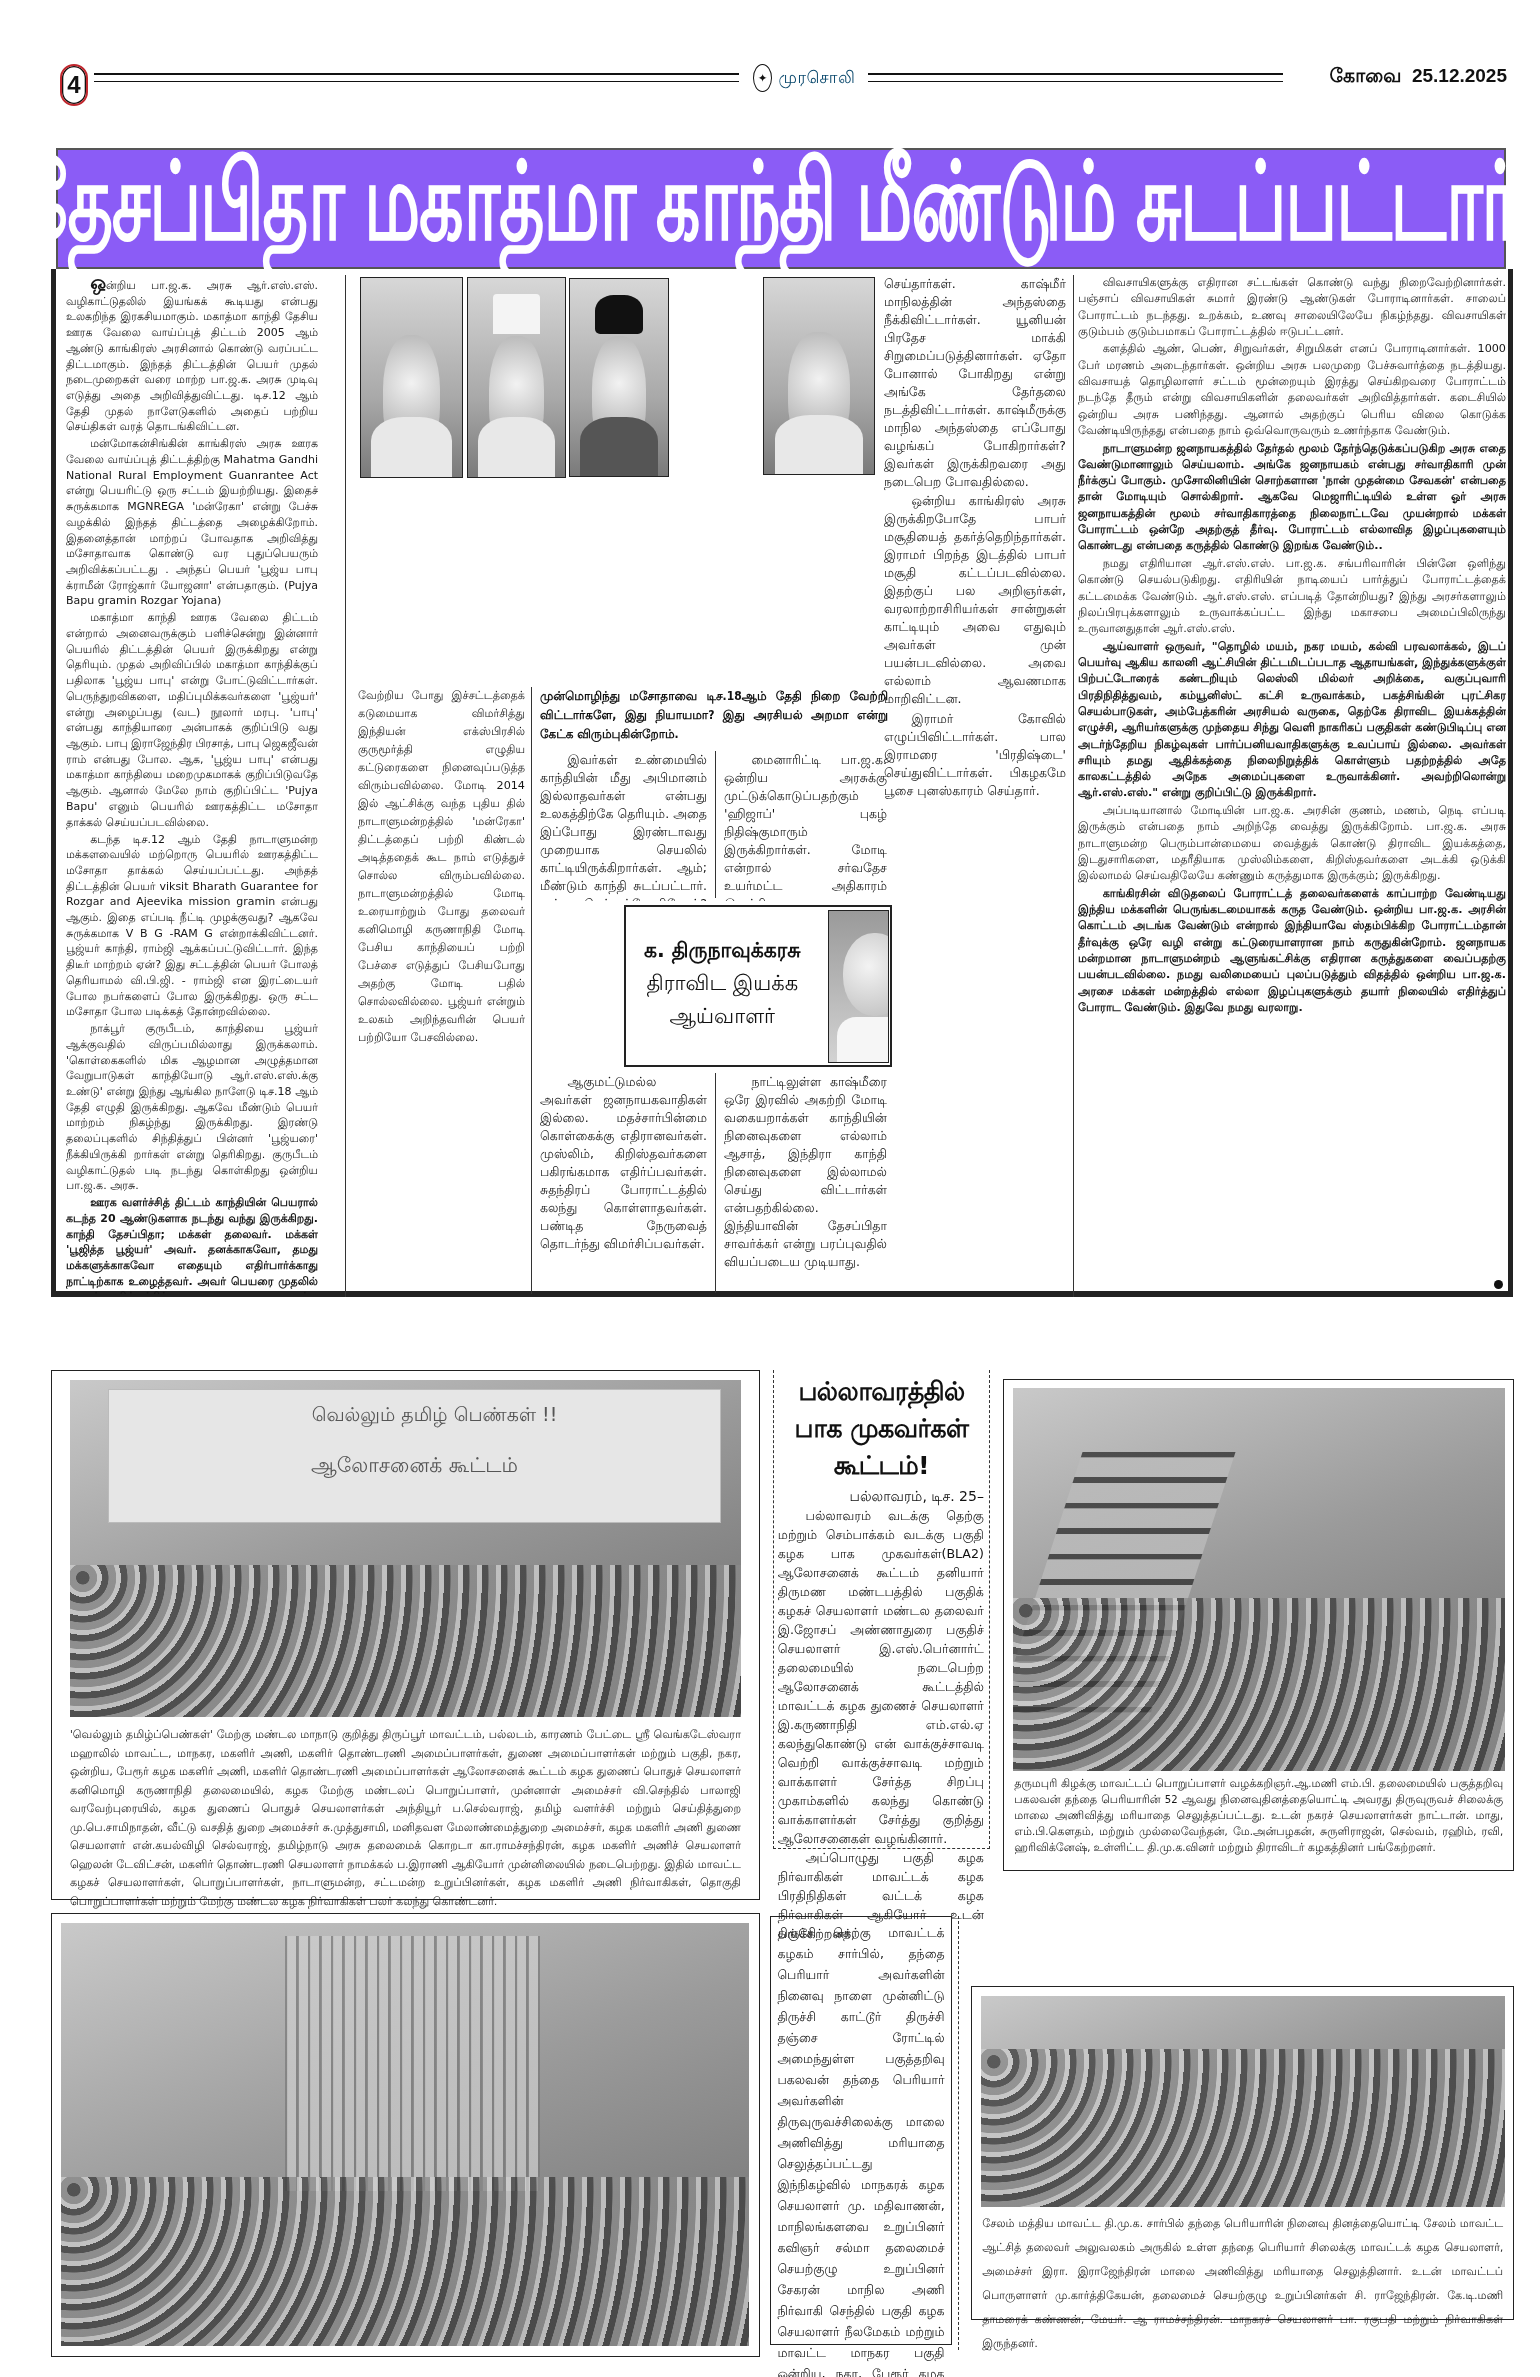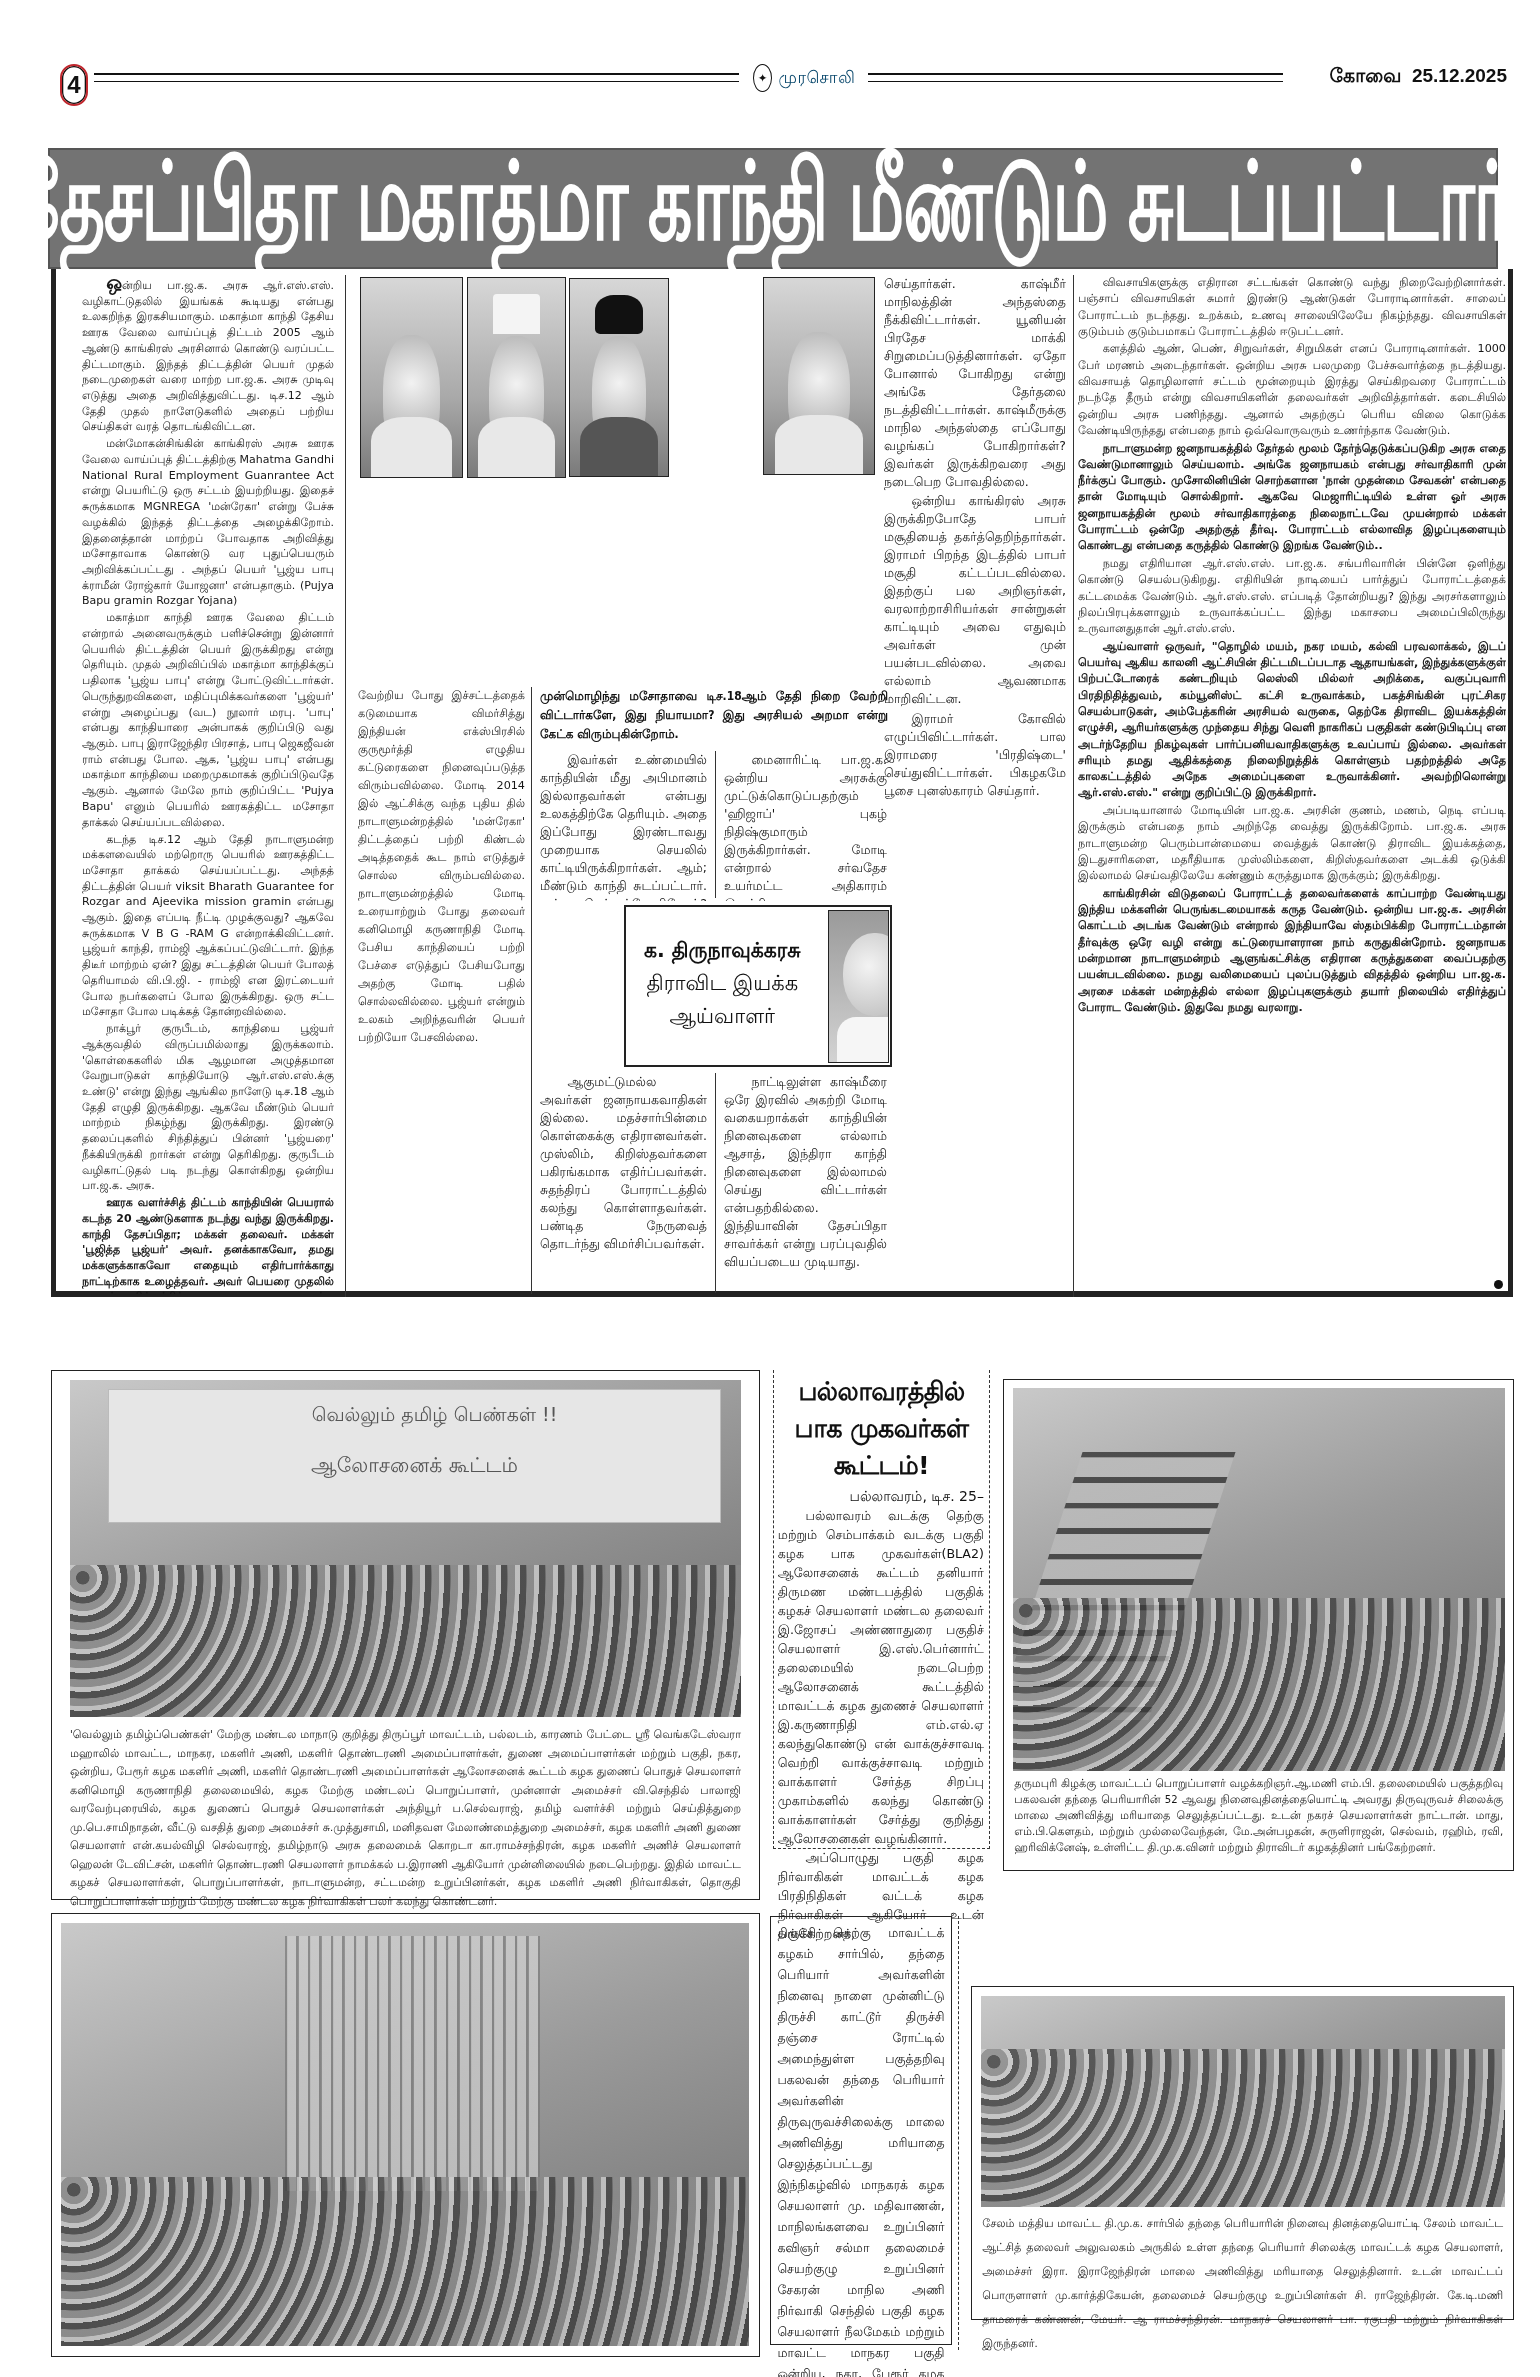--- a/index.html
+++ b/index.html
@@ -11,32 +11,32 @@
   .page-no { position: absolute; left: 9px; top: 0; width: 28px; height: 42px; border-radius: 14px; border: 2.6px solid #c0282e; background: #fff; display: flex; align-items: center; justify-content: center; font: bold 24px "Liberation Sans", sans-serif; color: #111; box-shadow: 0 0 0 1.3px #111 inset; }
   .mh-rule { position: absolute; top: 9px; height: 9px; border-top: 2.6px solid #111; border-bottom: 1.3px solid #111; }
   .mh-rule.r1 { left: 43px; width: 645px; }
   .mh-rule.r2 { left: 817px; width: 415px; }
   .brand { position: absolute; left: 702px; top: 0; display: flex; align-items: center; gap: 6.4px; }
   .brand-logo { width: 19px; height: 28px; border: 1.9px solid #111; border-radius: 50%; display: flex; align-items: center; justify-content: center; font-size: 11.5px; }
   .brand-name { font: 16.6px "Liberation Sans", sans-serif; color: #0c4a6e; letter-spacing: 0.6px; }
   .edition { position: absolute; right: 0; top: 1.3px; font: bold 19px "Liberation Sans", sans-serif; color: #111; }
 
   
-  .headline-box { position: absolute; left: 48px; top: 148px; width: 1450px; height: 121px; background: #737373; border: 2.6px solid #555; display: flex; align-items: center; justify-content: center; }
+  .headline-box { position: absolute; left: 56px; top: 148px; width: 1450px; height: 121px; background: #8b5cf6; border: 2.6px solid #555; display: flex; align-items: center; justify-content: center; }
   .headline { color: #fff; font: bold 70px "DejaVu Sans Condensed", "DejaVu Sans", sans-serif; transform: scaleY(1.55); letter-spacing: -1.3px; white-space: nowrap; }
 
   
   .article-frame { position: absolute; left: 51px; top: 269px; width: 1462px; height: 1028px; border-left: 5.1px solid #222; border-right: 5.1px solid #222; border-bottom: 6.4px solid #222; }
   .col { position: absolute; font-size: 12.5px; line-height: 18px; text-align: justify; color: #161616; overflow: hidden; }
   .col p { text-indent: 2.2em; margin-bottom: 1.3px; }
   .col p.lead::first-letter { font-weight: bold; font-size: 19px; }
   .col p.strong { font-weight: bold; }
   .col-rule { position: absolute; width: 1.3px; background: #333; }
 
-  .c1 { left: 66px; top: 275px; width: 252px; height: 1019px; font-size: 11px; line-height: 15.7px; margin-left: 16px; }
+  .c1 { left: 66px; top: 275px; width: 252px; height: 1019px; font-size: 11px; line-height: 15.7px; }
   .c2 { left: 358px; top: 687px; width: 167px; height: 607px; font-size: 11.2px; }
   .c3 { left: 540px; top: 687px; width: 167px; height: 211px; }
   .c3b { left: 540px; top: 1073px; width: 167px; height: 221px; }
   .c4 { left: 724px; top: 687px; width: 163px; height: 211px; }
   .c4b { left: 724px; top: 1073px; width: 163px; height: 221px; }
   .c5b { left: 884px; top: 476px; width: 182px; height: 817px; }
   .c6 { left: 1078px; top: 275px; width: 428px; height: 1022px; font-size: 11.2px; line-height: 16.3px; }
 
   
   .portrait { position: absolute; border: 1.3px solid #222; background: linear-gradient(180deg, #d7d7d7 0%, #a9a9a9 60%, #7a7a7a 100%); display: flex; align-items: flex-end; justify-content: center; overflow: hidden; }

